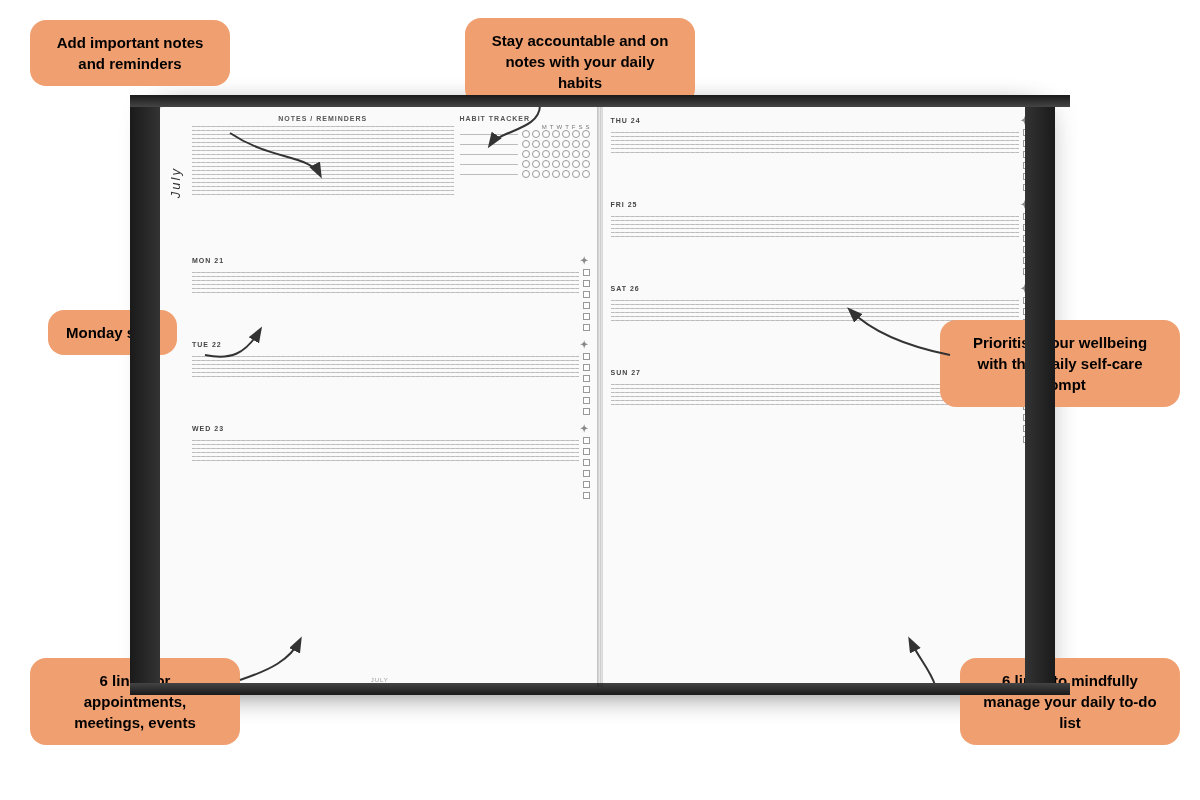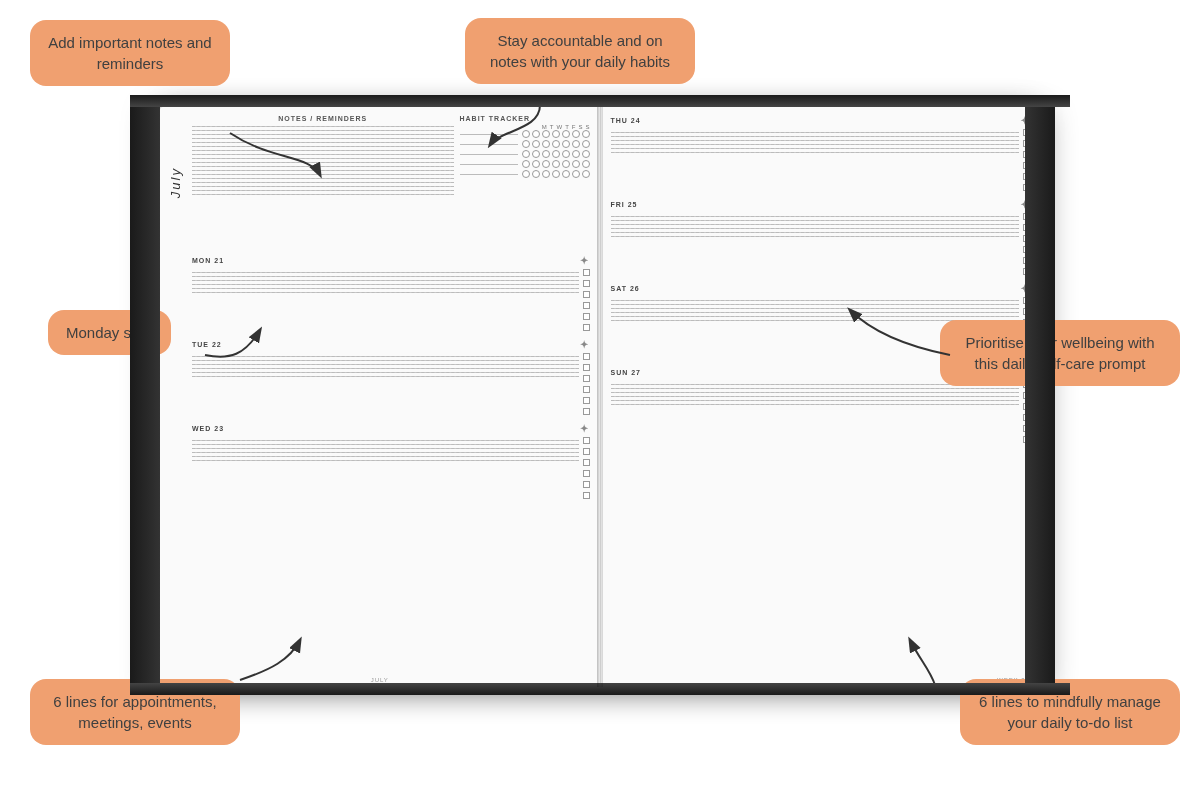--- a/index.html
+++ b/index.html
@@ -12,24 +12,24 @@
       overflow: hidden;
     }
 
     
     .callout {
       position: absolute;
       background: #f0a070;
       border-radius: 16px;
       padding: 12px 18px;
       font-size: 15px;
-      font-weight: normal;
+      font-weight: bold;
       text-align: center;
       line-height: 1.4;
-      color: #404040;
+      color: #000000;
       max-width: 220px;
     }
 
     
     .arrows-svg {
       position: absolute;
       top: 0; left: 0;
       width: 1200px;
       height: 800px;
       pointer-events: none;

